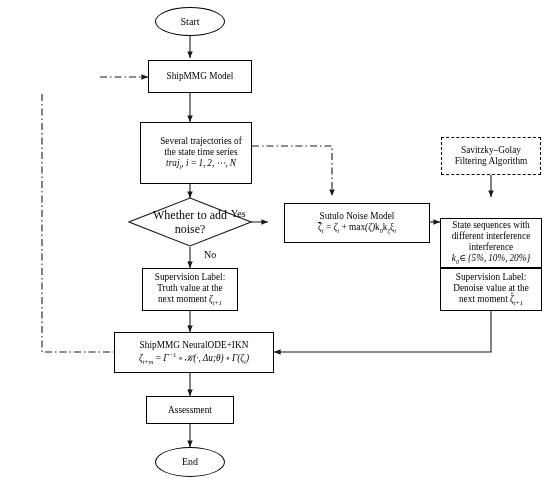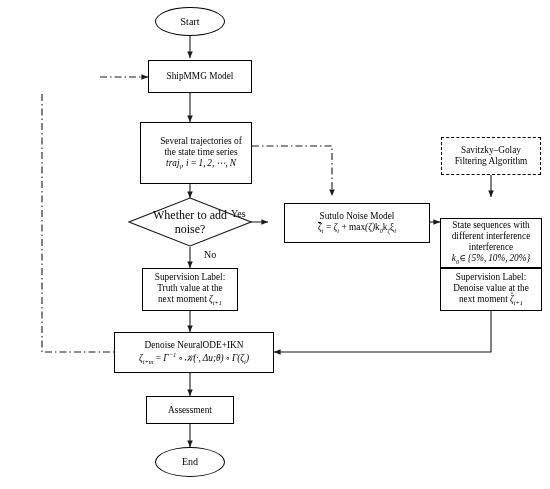--- a/index.html
+++ b/index.html
@@ -219,21 +219,21 @@
   <div class="node box" style="left:440px; top:268px; width:102px; height:43px;">
     <span class="inner">
       <span class="ln">Supervision Label:</span>
       <span class="ln">Denoise value at the</span>
       <span class="ln">next moment <span class="formula"><span class="ovl">ζ<span class="hat">̂</span></span><sub>i+1</sub></span></span>
     </span>
   </div>
 
   <div class="node box" style="left:114px; top:332px; width:160px; height:41px;">
     <span class="inner">
-      <span class="ln">Denoise NeuralODE+IKN</span>
+      <span class="ln">ShipMMG NeuralODE+IKN</span>
       <span class="ln formula">ζ<sub>i+m</sub> = Γ<sup style="font-size:0.7em">−1</sup> ∘ <span style="font-family:'Liberation Serif',serif;">𝒦</span>(·, Δu;θ) ∘ Γ(ζ<sub>i</sub>)</span>
     </span>
   </div>
 
   <div class="node box" style="left:146px; top:396px; width:88px; height:28px;">
     <span class="inner">Assessment</span>
   </div>
 
   <div class="node terminator" style="left:155px; top:447px; width:70px; height:30px;">
     <span class="inner">End</span>

